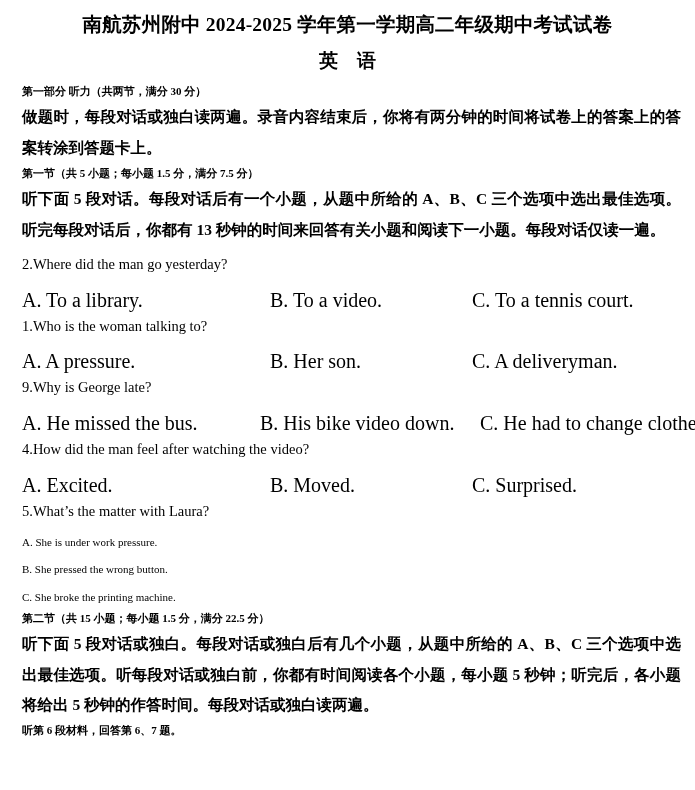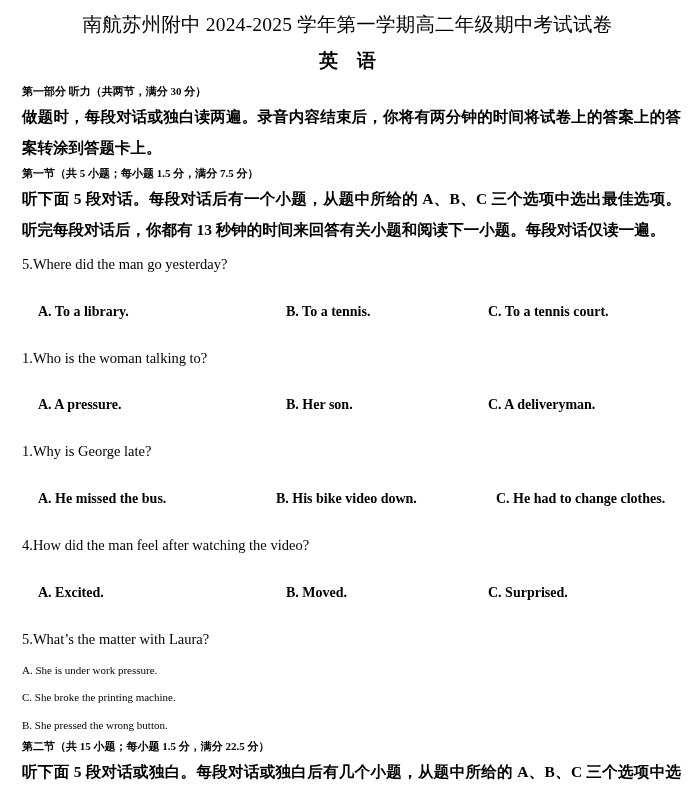--- a/index.html
+++ b/index.html
@@ -20,21 +20,21 @@
     position: relative;
     width: 695px;
     height: 790px;
     padding: 0;
     box-sizing: border-box;
   }
 
   
   .doc-title {
     text-align: center;
-    font-weight: normal;
+    font-weight: bold;
     font-size: 19.5px;
     letter-spacing: 0.2px;
     margin: 12px 0 0 0;
     line-height: 1.3;
   }
   .doc-subtitle {
     text-align: center;
     font-weight: bold;
     font-size: 19px;
     margin: 12px 0 0 0;
@@ -67,26 +67,25 @@
 
   
   .q-stem {
     font-size: 14.5px;
     line-height: 1.5;
     margin: 0;
     padding-top: 9px;
   }
   .opt-row {
     position: relative;
-    font-size: 14px;
+    font-size: 20px;
     line-height: 1.5;
     height: 22px;
-    margin: 16px;
+    margin: 0;
     padding-top: 9px;
-    font-weight: bold;
   }
   .opt-row .opt {
     position: absolute;
     top: 9px;
     white-space: nowrap;
   }
   .opt-a { left: 0; }
   .opt-b { left: 248px; }
   .opt-c { left: 450px; }
   
@@ -113,52 +112,52 @@
     <div class="spacer-sm"></div>
 
     <p class="sec-head">第一部分 听力（共两节，满分 30 分）</p>
 
     <p class="zh-bold">做题时，每段对话或独白读两遍。录音内容结束后，你将有两分钟的时间将试卷上的答案上的答案转涂到答题卡上。</p>
 
     <p class="sec-head">第一节（共 5 小题；每小题 1.5 分，满分 7.5 分）</p>
 
     <p class="zh-bold">听下面 5 段对话。每段对话后有一个小题，从题中所给的 A、B、C 三个选项中选出最佳选项。听完每段对话后，你都有 13 秒钟的时间来回答有关小题和阅读下一小题。每段对话仅读一遍。</p>
 
-    <p class="q-stem">5.Where did the man go yesterday?</p>
+    <p class="q-stem">2.Where did the man go yesterday?</p>
     <div class="opt-row">
       <span class="opt opt-a">A. To a library.</span>
-      <span class="opt opt-b">B. To a tennis.</span>
+      <span class="opt opt-b">B. To a video.</span>
       <span class="opt opt-c">C. To a tennis court.</span>
     </div>
 
     <p class="q-stem">1.Who is the woman talking to?</p>
     <div class="opt-row">
       <span class="opt opt-a">A. A pressure.</span>
       <span class="opt opt-b">B. Her son.</span>
       <span class="opt opt-c">C. A deliveryman.</span>
     </div>
 
-    <p class="q-stem">1.Why is George late?</p>
+    <p class="q-stem">9.Why is George late?</p>
     <div class="opt-row shift">
       <span class="opt opt-a">A. He missed the bus.</span>
       <span class="opt opt-b">B. His bike video down.</span>
       <span class="opt opt-c">C. He had to change clothes.</span>
     </div>
 
     <p class="q-stem">4.How did the man feel after watching the video?</p>
     <div class="opt-row">
       <span class="opt opt-a">A. Excited.</span>
       <span class="opt opt-b">B. Moved.</span>
       <span class="opt opt-c">C. Surprised.</span>
     </div>
 
     <p class="q-stem">5.What’s the matter with Laura?</p>
     <p class="opt-stacked">A. She is under work pressure.</p>
+    <p class="opt-stacked">B. She pressed the wrong button.</p>
     <p class="opt-stacked">C. She broke the printing machine.</p>
-    <p class="opt-stacked">B. She pressed the wrong button.</p>
 
     <div class="spacer-xs"></div>
 
     <p class="sec-head">第二节（共 15 小题；每小题 1.5 分，满分 22.5 分）</p>
 
     <p class="zh-bold">听下面 5 段对话或独白。每段对话或独白后有几个小题，从题中所给的 A、B、C 三个选项中选出最佳选项。听每段对话或独白前，你都有时间阅读各个小题，每小题 5 秒钟；听完后，各小题将给出 5 秒钟的作答时间。每段对话或独白读两遍。</p>
 
     <p class="sec-head">听第 6 段材料，回答第 6、7 题。</p>
 
   </div>

